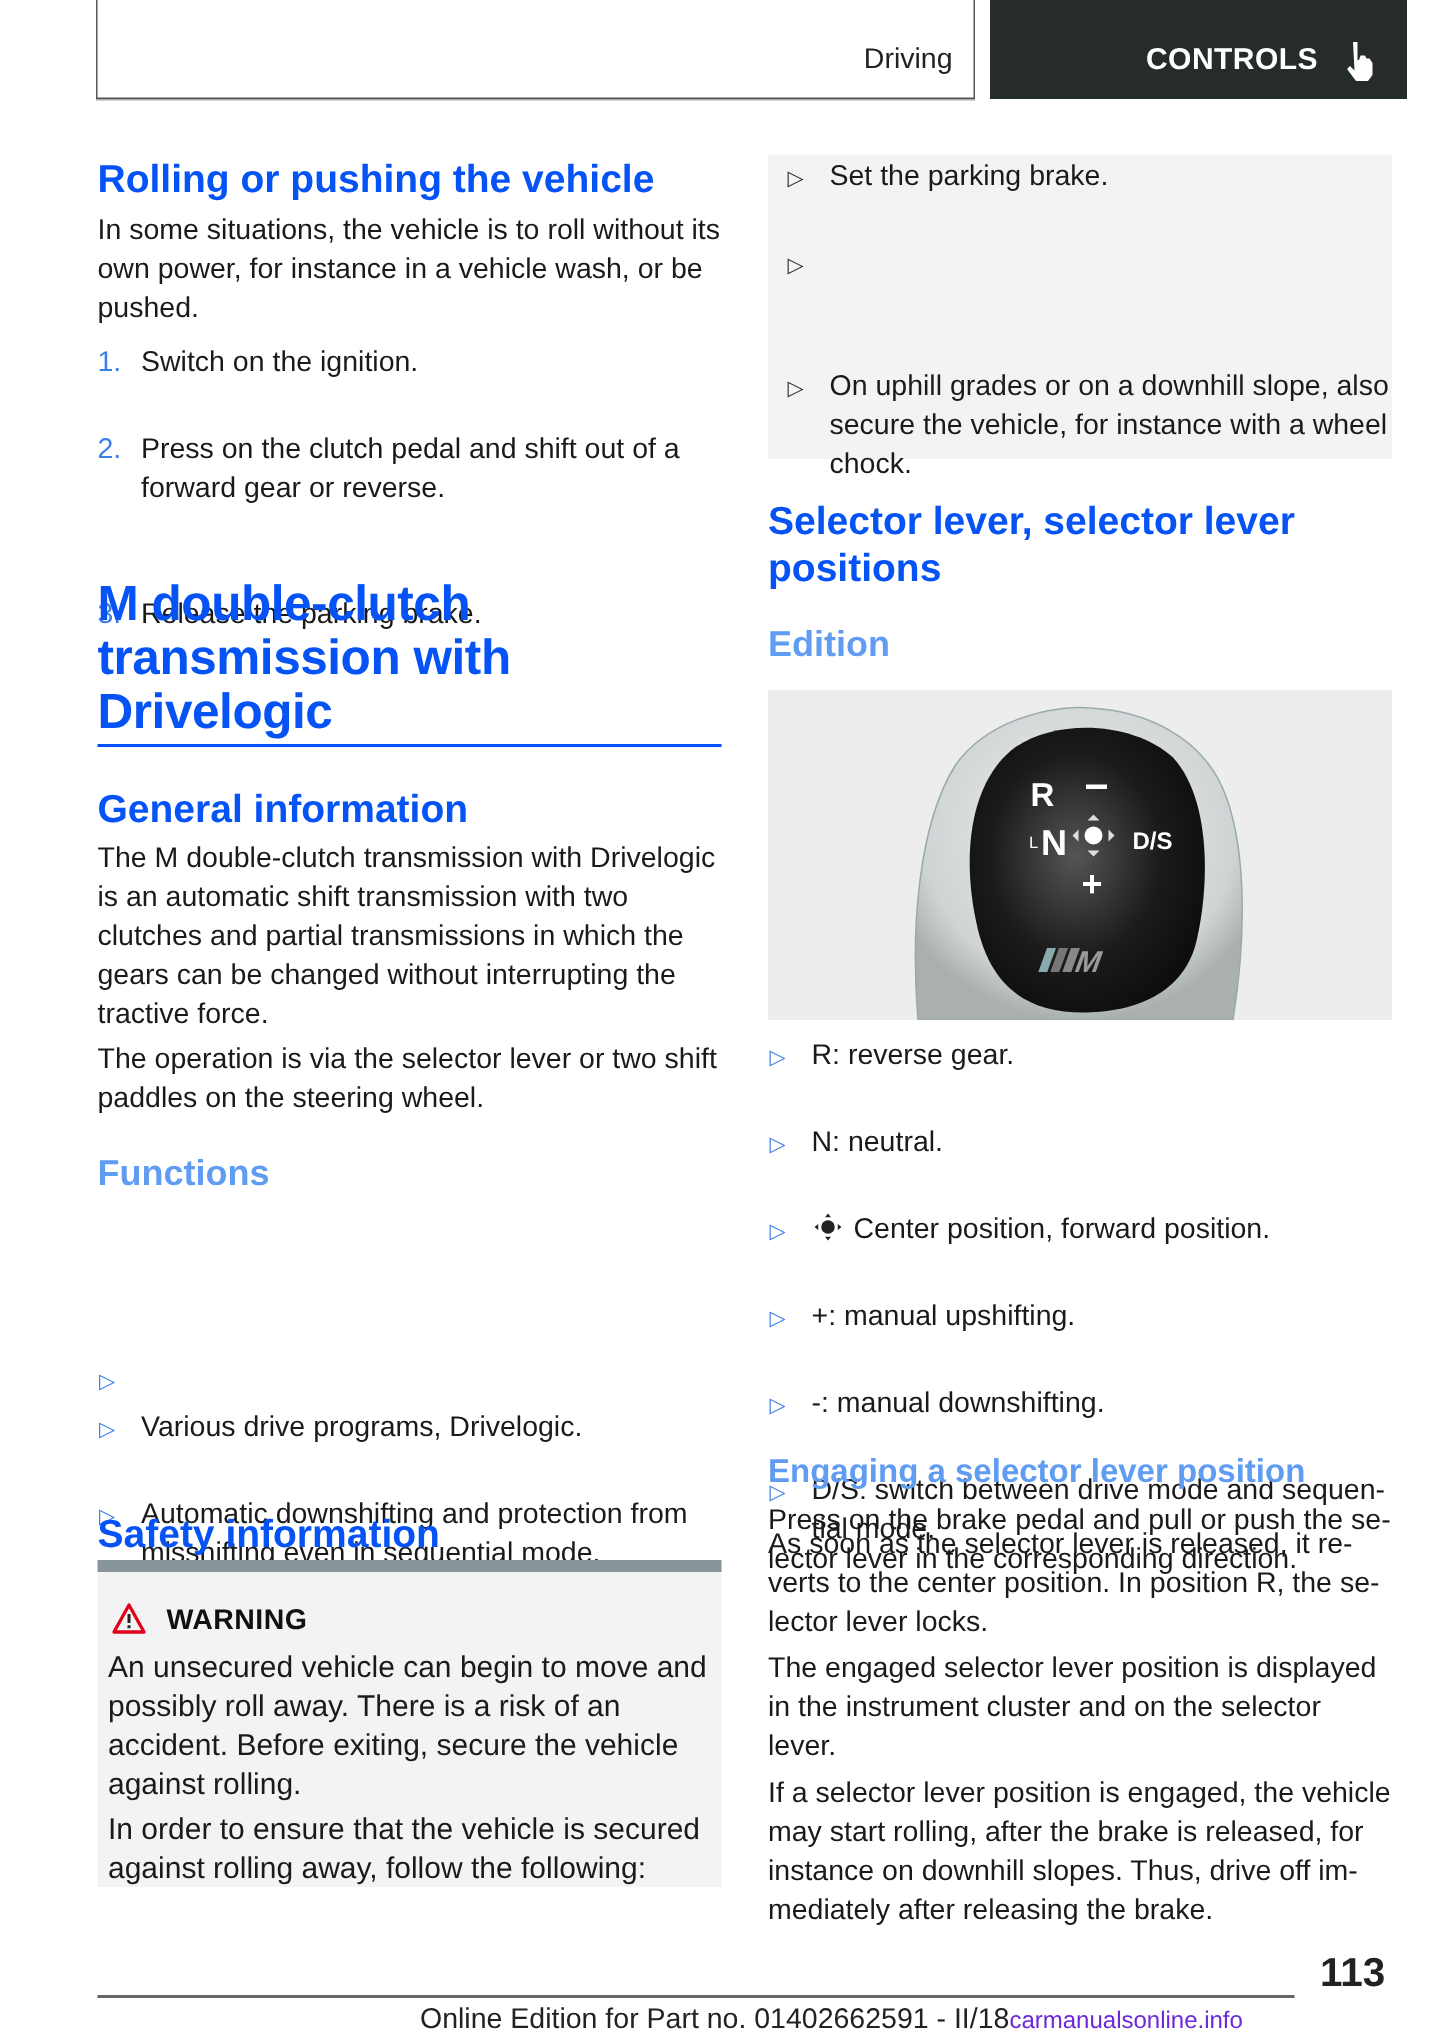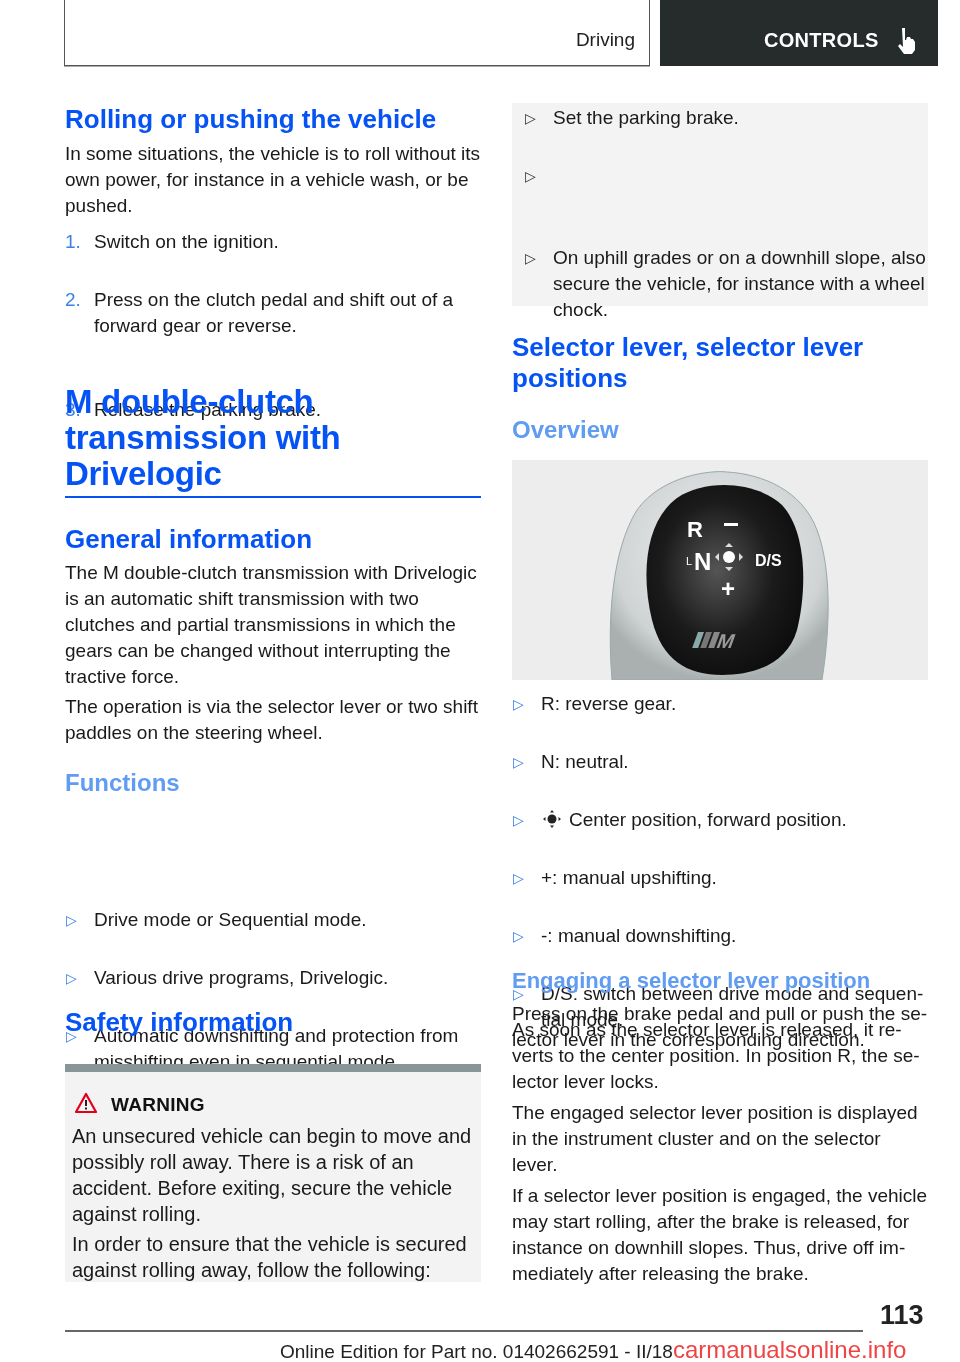--- a/index.html
+++ b/index.html
@@ -15,31 +15,31 @@
   .abs { position: absolute; left: 0; right: 0; }
   .h2 { font-size: 26px; font-weight: bold; color: #0653f5; }
   .h1 { font-size: 33px; font-weight: bold; color: #0653f5; line-height: 36px; letter-spacing: -0.3px; }
   .h3 { font-size: 24px; font-weight: bold; color: #5f9cf2; }
   .p { font-size: 19px; line-height: 26px; color: #1a1a1a; }
   .li { position: relative; padding-left: 29px; font-size: 19px; line-height: 26px; }
   .li .num { position: absolute; left: 0; top: 0; color: #3b7fe8; }
   .li .tri { position: absolute; left: 1px; top: 0; color: #3b7fe8; font-size: 14px; }
   .li .tri.dark { color: #333; }
   .rule-blue { height: 2px; background: #0653f5; }
-  .warn { position: absolute; left: 65px; top: 1064px; width: 416px; height: 218px; background: #f3f3f3; }
+  .warn { position: absolute; left: 65px; top: 1040px; width: 416px; height: 218px; background: #f3f3f3; }
   .warn-bar { height: 8px; background: #88969a; }
   .warn-title { position: absolute; left: 46px; top: 30px; font-size: 19px; font-weight: bold; color: #111; letter-spacing: 0.3px; }
   .warn-icon { position: absolute; left: 9px; top: 28px; width: 24px; height: 22px; }
   .warn-text { position: absolute; left: 7px; right: 4px; font-size: 20px; line-height: 26px; }
   .greybox { position: absolute; left: 512px; top: 103px; width: 416px; height: 203px; background: #f3f3f3; }
   .fig { position: absolute; left: 512px; top: 460px; width: 416px; height: 220px; background: #ededed; overflow: hidden; }
   .footer-rule { position: absolute; left: 65px; top: 1330px; width: 798px; height: 2px; background: #666; }
   .page-num { position: absolute; left: 880px; top: 1300px; font-size: 27px; font-weight: bold; color: #222; }
   .footer-text { position: absolute; left: 280px; top: 1336px; font-size: 19px; color: #222; white-space: nowrap; }
-  .footer-text .wm { color: #ef4444; font-size: 24px; }
+  .footer-text .wm { color: #6d28d9; font-size: 16px; }
 </style>
 </head>
 <body>
 
 <div class="header-box">
   <span class="header-section">Driving</span>
 </div>
 <div class="header-tab">
   <span class="header-tab-label">CONTROLS</span>
   <svg class="header-tab-icon" viewBox="0 0 24 28">
@@ -67,21 +67,20 @@
   <div class="abs h1" style="top:384px; width:300px;">M double-clutch transmission with Drivelogic</div>
   <div class="abs rule-blue" style="top:496px;"></div>
 
   <div class="abs h2" style="top:524px;">General information</div>
   <div class="abs p" style="top:560px;">The M double-clutch transmission with Drive­logic is an automatic shift transmission with two clutches and partial transmissions in which the gears can be changed without interrupting the tractive force.</div>
   <div class="abs p" style="top:694px;">The operation is via the selector lever or two shift paddles on the steering wheel.</div>
 
   <div class="abs h3" style="top:769px;">Functions</div>
   <div class="abs li" style="top:803px;">
     <span class="tri">▷</span>
-    <span>Drive mode or Sequential mode.</span>
   </div>
   <div class="abs li" style="top:835px;">
     <span class="tri">▷</span>
     <span>Various drive programs, Drivelogic.</span>
   </div>
   <div class="abs li" style="top:867px;">
     <span class="tri">▷</span>
     <span>Automatic downshifting and protection from misshifting even in sequential mode.</span>
   </div>
   <div class="abs li" style="top:925px;">
@@ -117,21 +116,21 @@
     <span class="tri dark">▷</span>
   </div>
   <div class="abs li" style="top:116px; left:12px; right:8px;">
     <span class="tri dark">▷</span>
     <span>On uphill grades or on a downhill slope, also secure the vehicle, for instance with a wheel chock.</span>
   </div>
 </div>
 
 <div class="col col-right">
   <div class="abs h2" style="top:332px; line-height:31px;">Selector lever, selector lever positions</div>
-  <div class="abs h3" style="top:416px;">Overview</div>
+  <div class="abs h3" style="top:416px;">Edition</div>
 
   <div class="abs li" style="top:691px;">
     <span class="tri">▷</span>
     <span>R: reverse gear.</span>
   </div>
   <div class="abs li" style="top:723px;">
     <span class="tri">▷</span>
     <span>N: neutral.</span>
   </div>
   <div class="abs li" style="top:755px;">

